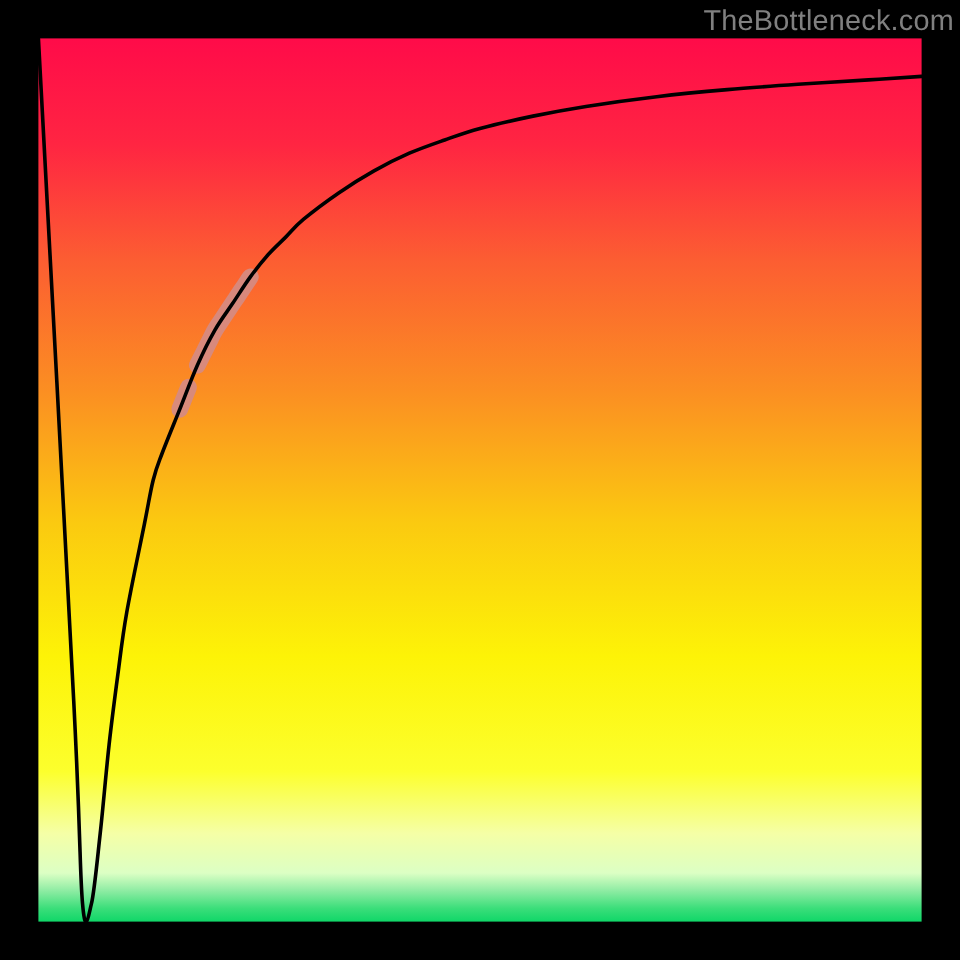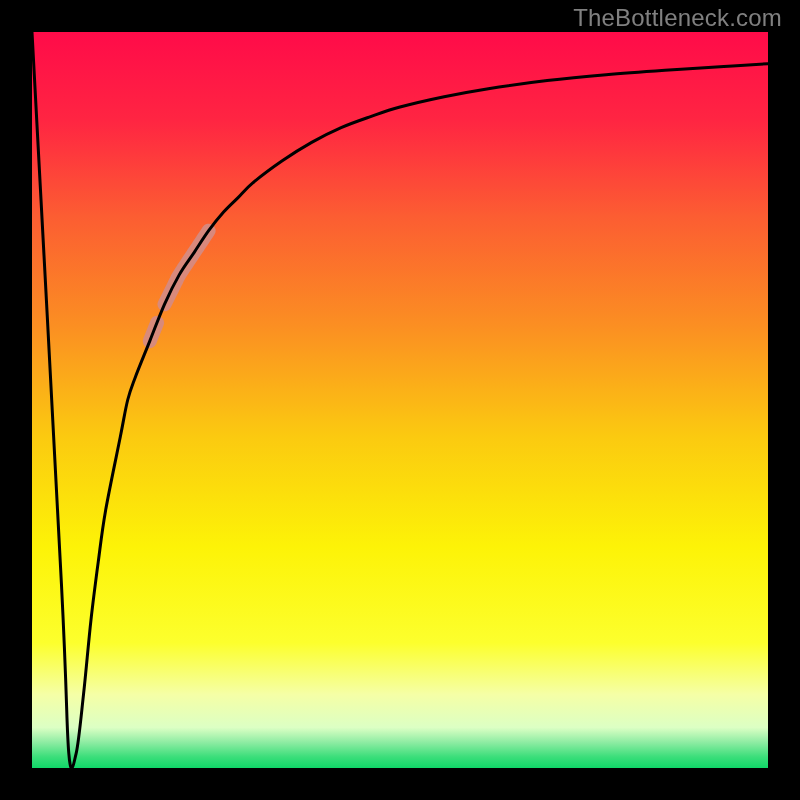--- a/index.html
+++ b/index.html
@@ -12,21 +12,21 @@
     font-family: Arial, Helvetica, sans-serif;
   }
   .container {
     position: relative;
     width: 800px;
     height: 800px;
   }
   .attribution {
     position: absolute;
     top: 4px;
-    right: 18px;
+    right: 5px;
     font-size: 24px;
     font-weight: 400;
     color: #808080;
     letter-spacing: 0.2px;
     z-index: 10;
   }
   svg.chart {
     position: absolute;
     top: 0;
     left: 0;

